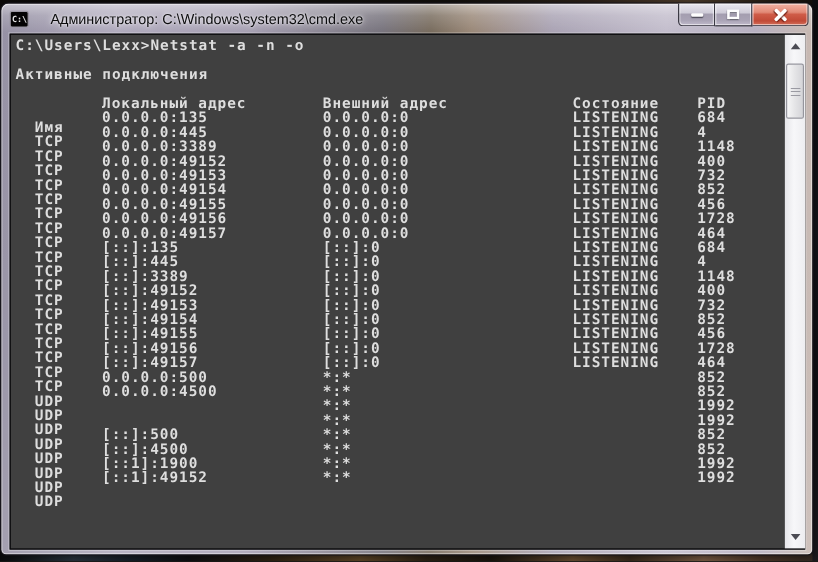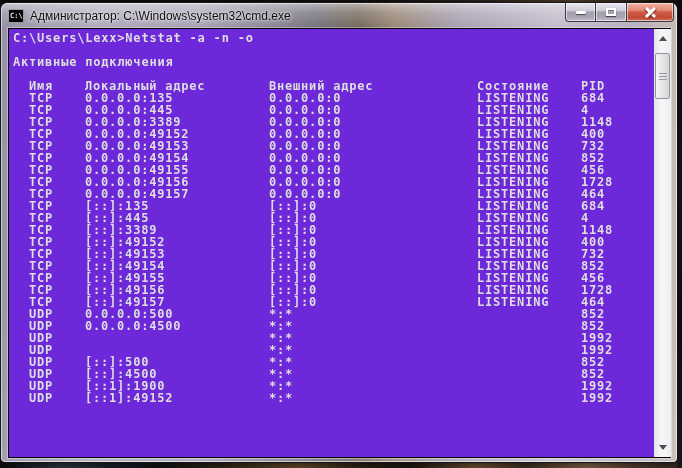--- a/index.html
+++ b/index.html
@@ -22,21 +22,21 @@
       linear-gradient(180deg, rgba(255,255,255,.50) 0px, rgba(255,255,255,.22) 10px, rgba(255,255,255,.06) 24px, rgba(255,255,255,.10) 60%, rgba(255,255,255,.18) 100%),
       linear-gradient(90deg,#8f8a9e 0%,#aaa4b8 14%,#a19aae 30%,#6e6a74 47%,#6f6253 53%,#93806f 58%,#a49daf 68%,#bfb9c9 82%,#b2abbd 93%,#c4b4ac 100%);
     box-shadow:0 0 0 1px #17151c, inset 0 0 0 1px rgba(255,255,255,.55), 0 2px 8px rgba(0,0,0,.6); }
 
   
   .titlebar { position:absolute; left:0; top:0; width:100%; height:25px;
     display:flex; align-items:center; padding-left:7px; }
   .cmd-icon { width:16px; height:14px; background:#030303; border:1px solid #9a97a2; border-radius:2px;
     color:#e8e8e8; font:bold 7px "DejaVu Sans Mono", monospace; line-height:12px;
     display:flex; align-items:center; padding-left:1px; flex:0 0 auto; }
-  .title-text { margin-left:6px; font-size:12px; color:#0c0c0e; white-space:nowrap;
+  .title-text { margin-left:18px; font-size:12px; color:#0c0c0e; white-space:nowrap;
     text-shadow:0 0 6px rgba(255,255,255,.85), 0 0 2px rgba(255,255,255,.9); }
 
   .win-buttons { position:absolute; top:0; right:3px; display:flex; }
   .wbtn { height:19px; border:1px solid #3b3a44; border-top:none;
     display:flex; align-items:center; justify-content:center;
     box-shadow:inset 0 0 0 1px rgba(255,255,255,.55); }
   .wbtn.min { width:31px; border-radius:0 0 0 4px;
     background:linear-gradient(180deg,#e9e7ef 0%,#cfccd8 42%,#a49eb0 50%,#aaa4b6 78%,#c0bacb 100%); }
   .wbtn.max { width:31px; border-left:none;
     background:linear-gradient(180deg,#e9e7ef 0%,#cfccd8 42%,#a49eb0 50%,#aaa4b6 78%,#c0bacb 100%); }
@@ -51,27 +51,27 @@
   .glyph-close::before, .glyph-close::after { content:""; position:absolute; left:0; top:5px;
     width:13px; height:3px; background:#ffffff; border-radius:1px;
     box-shadow:0 1px 1px rgba(90,15,5,.8); }
   .glyph-close::before { transform:rotate(45deg); }
   .glyph-close::after  { transform:rotate(-45deg); }
 
   
   .client { position:absolute; left:7px; top:25px; width:663px; height:430px;
     border:1px solid rgba(10,10,14,.75); box-shadow:0 0 0 1px rgba(255,255,255,.35); background:#000; }
 
-  .console { position:absolute; left:0; top:0; width:645px; height:428px; background:#6d28d9;
+  .console { position:absolute; left:0; top:0; width:645px; height:428px; background:#404040;
     overflow:hidden; padding:3px 0 0 4px;
     font-family:"DejaVu Sans Mono", monospace; font-size:12px; font-weight:bold;
     letter-spacing:0.8px; line-height:12px; color:#dedede; }
   .line { position:relative; height:12px; white-space:pre; }
   .cell { position:absolute; top:0; white-space:pre; }
-  .col-proto   { left:16px; }
+  .col-proto   { left:16px;margin-top:20px; }
   .col-local   { left:72px;text-align:right; }
   .col-foreign { left:256px;text-align:right; }
   .col-state   { left:440px;margin-left:24px; }
   .col-pid     { left:568px; }
 
   
   .scrollbar { position:absolute; left:645px; top:0; width:17px; height:428px;
     background:linear-gradient(90deg,#e6e6ea 0%,#f7f7f9 45%,#ededf0 100%); }
   .sb-btn { position:absolute; left:0; width:17px; height:16px;
     display:flex; align-items:center; justify-content:center; }

